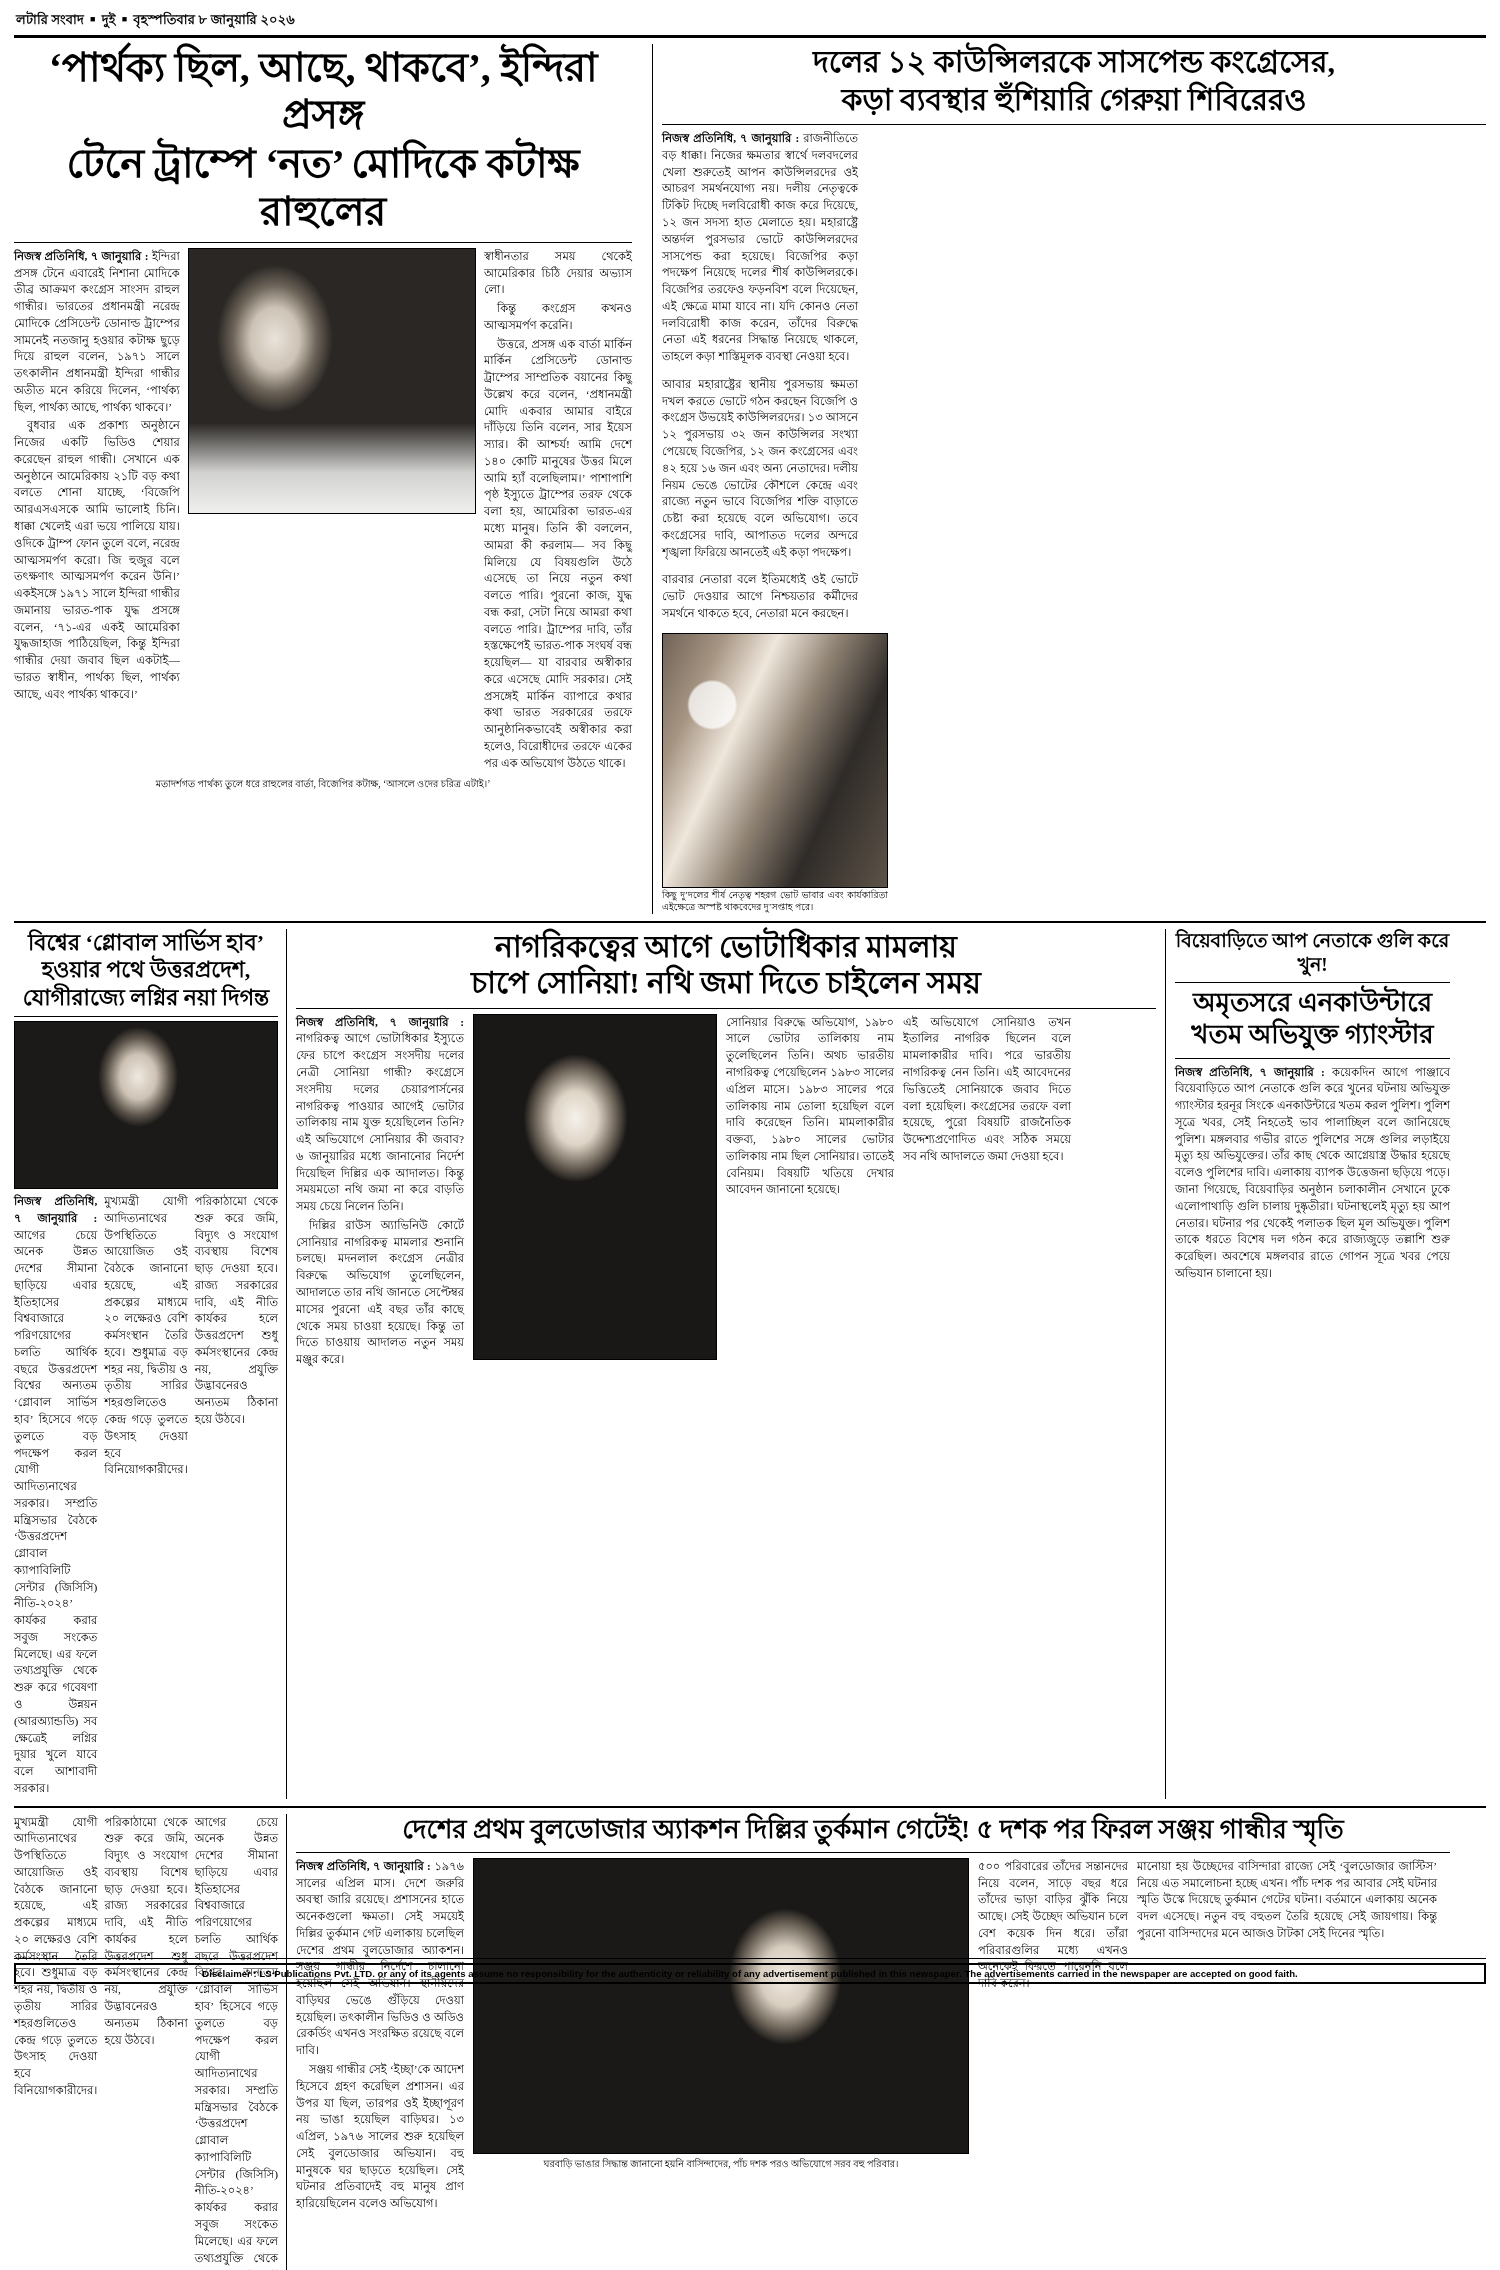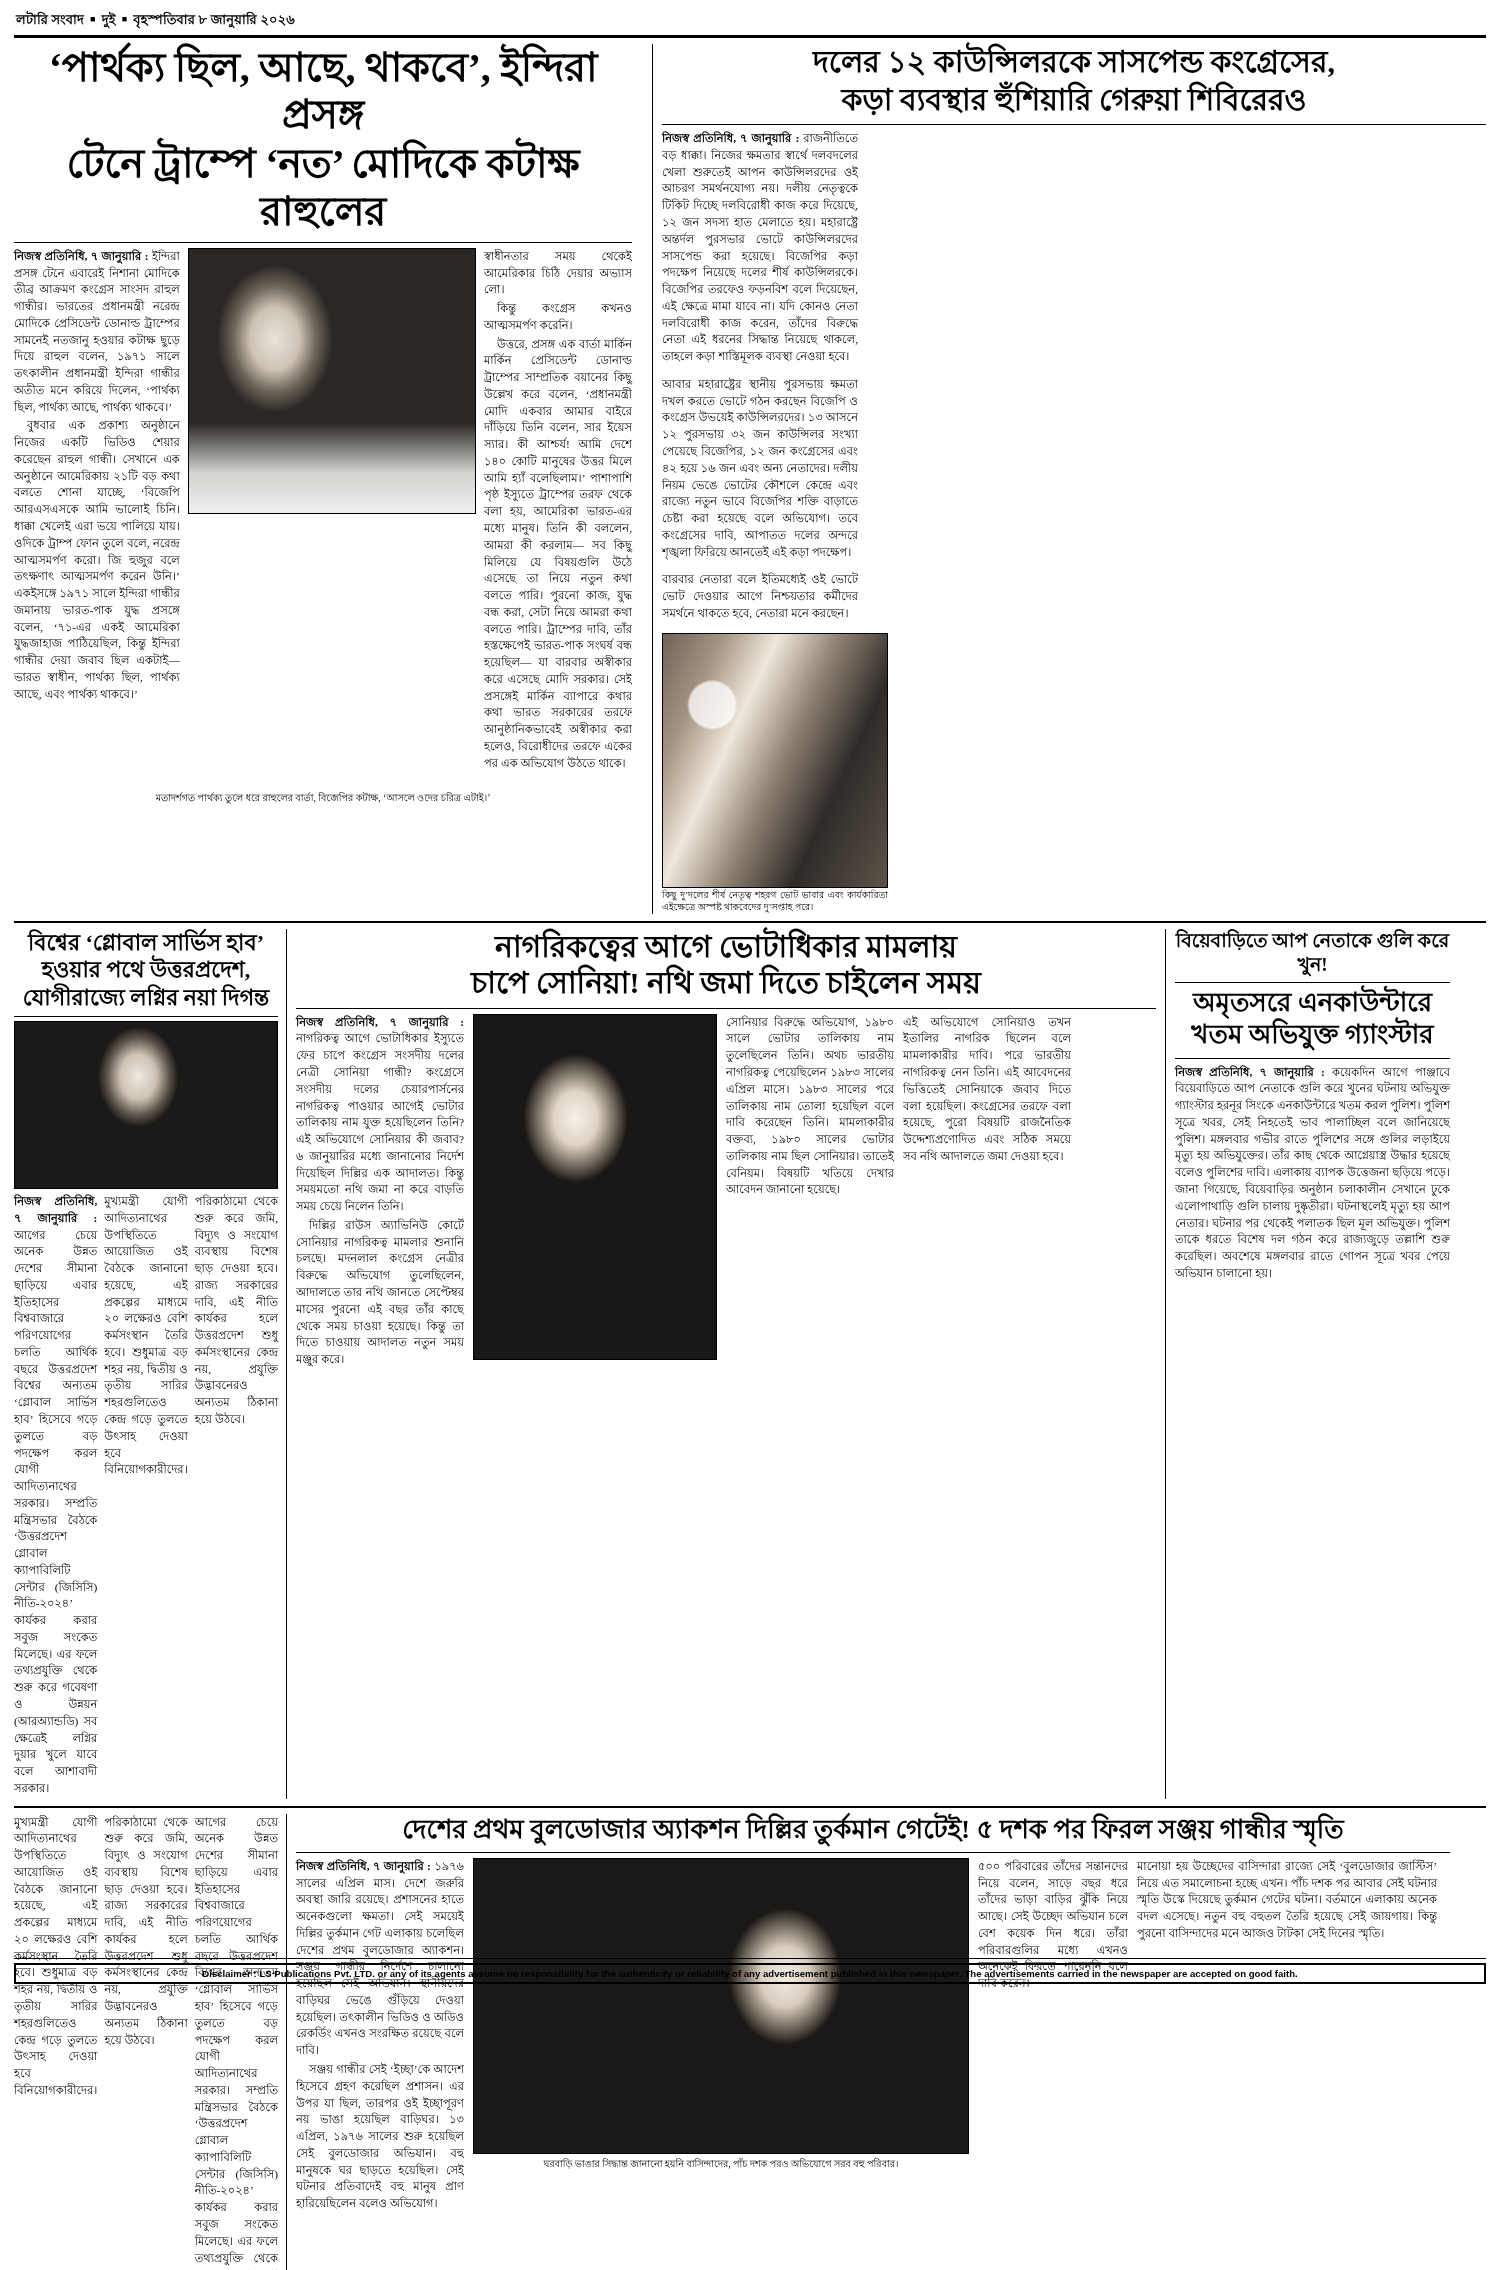--- a/index.html
+++ b/index.html
@@ -119,21 +119,21 @@
             <div class="pg"></div>
           </div>
         </div>
 
         <div style="width:150px;" class="body-txt">
           <p class="noind">স্বাধীনতার সময় থেকেই আমেরিকার চিঠি দেয়ার অভ্যাস লো।</p>
           <p>কিন্তু কংগ্রেস কখনও আত্মসমর্পণ করেনি।</p>
           <p>উত্তরে, প্রসঙ্গ এক বার্তা মার্কিন মার্কিন প্রেসিডেন্ট ডোনাল্ড ট্রাম্পের সাম্প্রতিক বয়ানের কিছু উল্লেখ করে বলেন, ‘প্রধানমন্ত্রী মোদি একবার আমার বাইরে দাঁড়িয়ে তিনি বলেন, সার ইয়েস স্যার। কী আশ্চর্য! আমি দেশে ১৪০ কোটি মানুষের উত্তর মিলে আমি হ্যাঁ বলেছিলাম।’ পাশাপাশি পৃষ্ঠ ইস্যুতে ট্রাম্পের তরফ থেকে বলা হয়, আমেরিকা ভারত-এর মধ্যে মানুষ। তিনি কী বললেন, আমরা কী করলাম— সব কিছু মিলিয়ে যে বিষয়গুলি উঠে এসেছে তা নিয়ে নতুন কথা বলতে পারি। পুরনো কাজ, যুদ্ধ বন্ধ করা, সেটা নিয়ে আমরা কথা বলতে পারি। ট্রাম্পের দাবি, তাঁর হস্তক্ষেপেই ভারত-পাক সংঘর্ষ বন্ধ হয়েছিল— যা বারবার অস্বীকার করে এসেছে মোদি সরকার। সেই প্রসঙ্গেই মার্কিন ব্যাপারে কথার কথা ভারত সরকারের তরফে আনুষ্ঠানিকভাবেই অস্বীকার করা হলেও, বিরোধীদের তরফে একের পর এক অভিযোগ উঠতে থাকে।</p>
         </div>
       </div>
-      <div class="caption" style="margin-top:17px;">মতাদর্শগত পার্থক্য তুলে ধরে রাহুলের বার্তা, বিজেপির কটাক্ষ, ‘আসলে ওদের চরিত্র এটাই।’</div>
+      <div class="caption" style="margin-top:3px;">মতাদর্শগত পার্থক্য তুলে ধরে রাহুলের বার্তা, বিজেপির কটাক্ষ, ‘আসলে ওদের চরিত্র এটাই।’</div>
     </div>
 
     <div style="width:846px; border-left:1px solid #000; padding-left:9px;">
       <div class="hl-lg center">দলের ১২ কাউন্সিলরকে সাসপেন্ড কংগ্রেসের,</div>
       <div class="hl-lg center" style="margin-top:1px;">কড়া ব্যবস্থার হুঁশিয়ারি গেরুয়া শিবিরেরও</div>
       <div class="hr1" style="margin:6px 0 5px;"></div>
 
       <div style="display:flex; gap:9px;flex-direction:column;">
         <div style="width:196px;" class="body-txt">
           <p class="noind"><span class="byline">নিজস্ব প্রতিনিধি, ৭ জানুয়ারি :</span>

